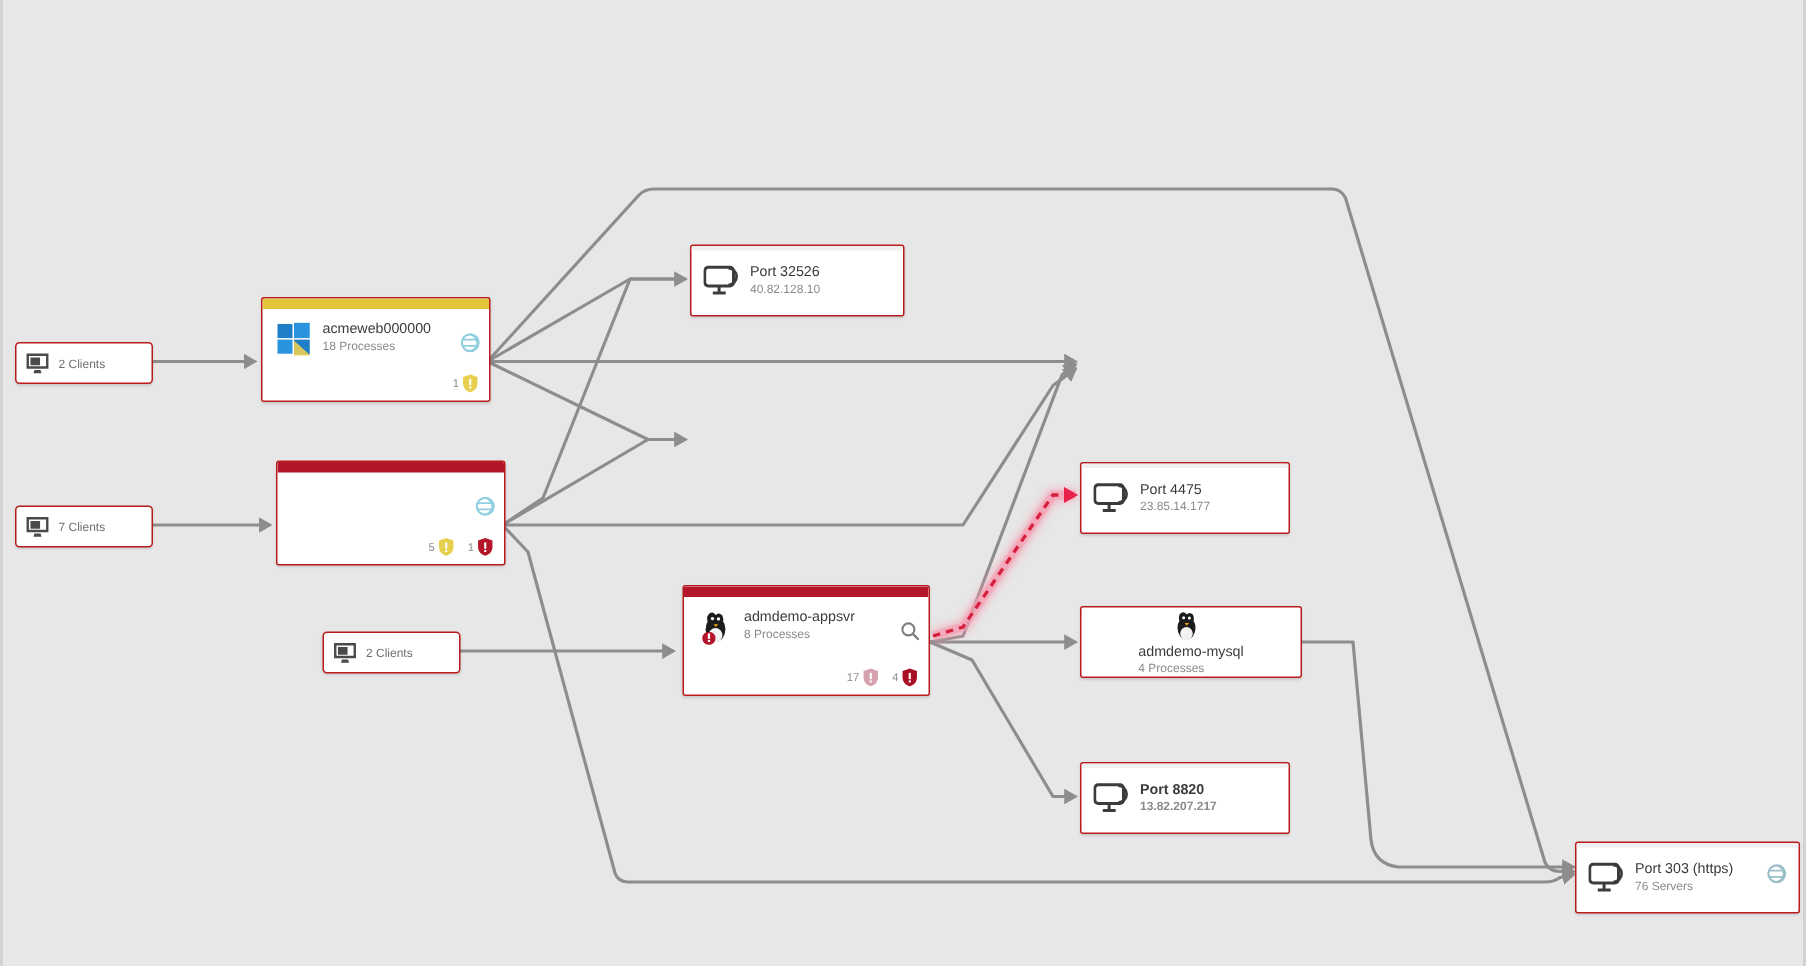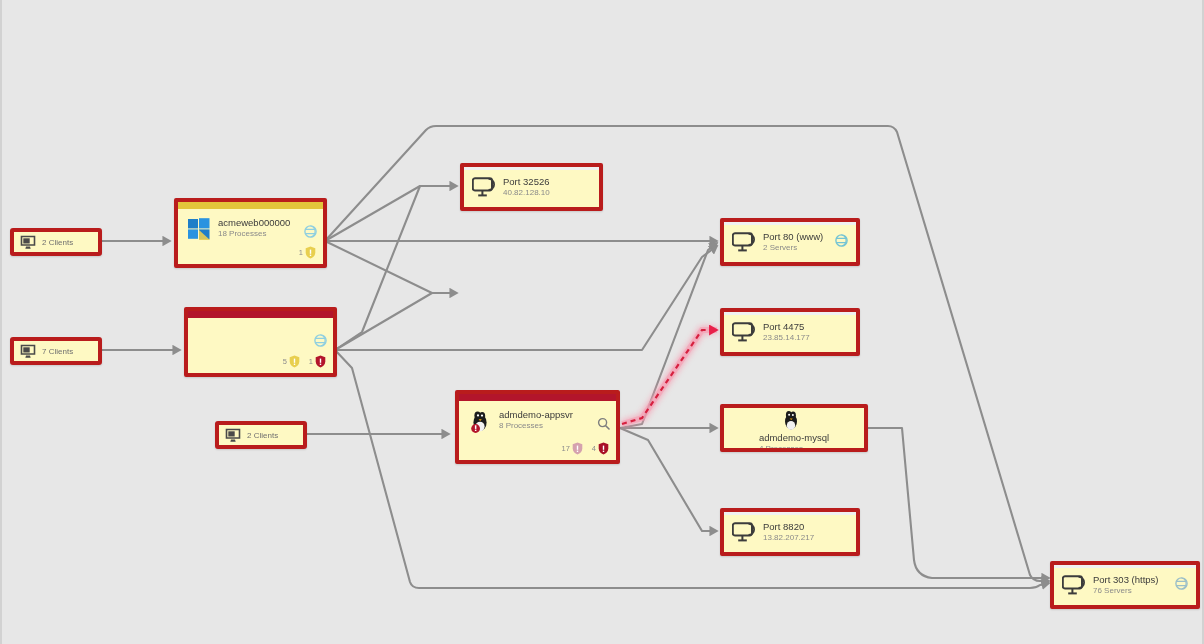--- a/index.html
+++ b/index.html
@@ -31,22 +31,22 @@
     position: absolute;
     left: 0; top: 0;
     width: 1204px;
     height: 644px;
     pointer-events: none;
   }
 
   
   .node {
     position: absolute;
-    background: #fef9c3;
-    border: 4px solid #b91c1c;
+    background: #ffffff;
+    border: 1px solid #b91c1c;
     border-radius: 2px;
     box-shadow: 0 1px 2px rgba(0,0,0,0.13);
     box-sizing: border-box;
     overflow: hidden;
   }
 
   
   .machine {
     width: 153px;
     height: 70px;
@@ -380,55 +380,36 @@
       <path d="M10.4 14.8 v4.2" stroke="#3c3c3c" stroke-width="2"></path>
       <path d="M6.2 19.4 h8.6" stroke="#3c3c3c" stroke-width="2"></path>
     </svg>
     <div class="port-text">
       <div class="node-title">Port 32526</div>
       <div class="node-sub">40.82.128.10</div>
     </div>
   </div>
 
 
-  <div class="node port" style="left:718px; top:218px; width:140px;">
-    <div class="top-fade"></div>
-    <svg class="port-icon" viewBox="0 0 24 22">
-      <path d="M3.2 2.2 h14.4 a2.4 2.4 0 0 1 2.4 2.4 v7.6 a2.4 2.4 0 0 1 -2.4 2.4 h-14.4 a2.4 2.4 0 0 1 -2.4 -2.4 v-7.6 a2.4 2.4 0 0 1 2.4 -2.4 z" fill="none" stroke="#3c3c3c" stroke-width="2"></path>
-      <path d="M16.5 2.8 a4.3 4.3 0 0 1 0 11.2" fill="none" stroke="#3c3c3c" stroke-width="1.8"></path>
-      <path d="M10.4 14.8 v4.2" stroke="#3c3c3c" stroke-width="2"></path>
-      <path d="M6.2 19.4 h8.6" stroke="#3c3c3c" stroke-width="2"></path>
-    </svg>
-    <div class="port-text">
-      <div class="node-title">Port 80 (www)</div>
-      <div class="node-sub">2 Servers</div>
-    </div>
-    <div class="port-right">
-      <svg width="13" height="13" viewBox="0 0 13 13">
-        <circle cx="6.5" cy="6.5" r="5.6" fill="none" stroke="#74c4d4" stroke-width="1.4"></circle>
-        <path d="M6.5 1 A5.6 5.6 0 0 1 6.5 12 M1.4 4.4h10.2 M1.4 8.6h10.2" fill="none" stroke="#74c4d4" stroke-width="1.1"></path>
-      </svg>
-    </div>
-  </div>
 
   <div class="node port" style="left:718px; top:308px; width:140px;">
     <div class="top-fade"></div>
     <svg class="port-icon" viewBox="0 0 24 22">
       <path d="M3.2 2.2 h14.4 a2.4 2.4 0 0 1 2.4 2.4 v7.6 a2.4 2.4 0 0 1 -2.4 2.4 h-14.4 a2.4 2.4 0 0 1 -2.4 -2.4 v-7.6 a2.4 2.4 0 0 1 2.4 -2.4 z" fill="none" stroke="#3c3c3c" stroke-width="2"></path>
       <path d="M16.5 2.8 a4.3 4.3 0 0 1 0 11.2" fill="none" stroke="#3c3c3c" stroke-width="1.8"></path>
       <path d="M10.4 14.8 v4.2" stroke="#3c3c3c" stroke-width="2"></path>
       <path d="M6.2 19.4 h8.6" stroke="#3c3c3c" stroke-width="2"></path>
     </svg>
     <div class="port-text">
       <div class="node-title">Port 4475</div>
       <div class="node-sub">23.85.14.177</div>
     </div>
   </div>
 
-  <div class="node port" style="left:718px; top:508px; width:140px;">
+  <div class="node port" style="left:718px; top:508px; width:140px;font-weight:bold;">
     <div class="top-fade"></div>
     <svg class="port-icon" viewBox="0 0 24 22">
       <path d="M3.2 2.2 h14.4 a2.4 2.4 0 0 1 2.4 2.4 v7.6 a2.4 2.4 0 0 1 -2.4 2.4 h-14.4 a2.4 2.4 0 0 1 -2.4 -2.4 v-7.6 a2.4 2.4 0 0 1 2.4 -2.4 z" fill="none" stroke="#3c3c3c" stroke-width="2"></path>
       <path d="M16.5 2.8 a4.3 4.3 0 0 1 0 11.2" fill="none" stroke="#3c3c3c" stroke-width="1.8"></path>
       <path d="M10.4 14.8 v4.2" stroke="#3c3c3c" stroke-width="2"></path>
       <path d="M6.2 19.4 h8.6" stroke="#3c3c3c" stroke-width="2"></path>
     </svg>
     <div class="port-text">
       <div class="node-title">Port 8820</div>
       <div class="node-sub">13.82.207.217</div>

